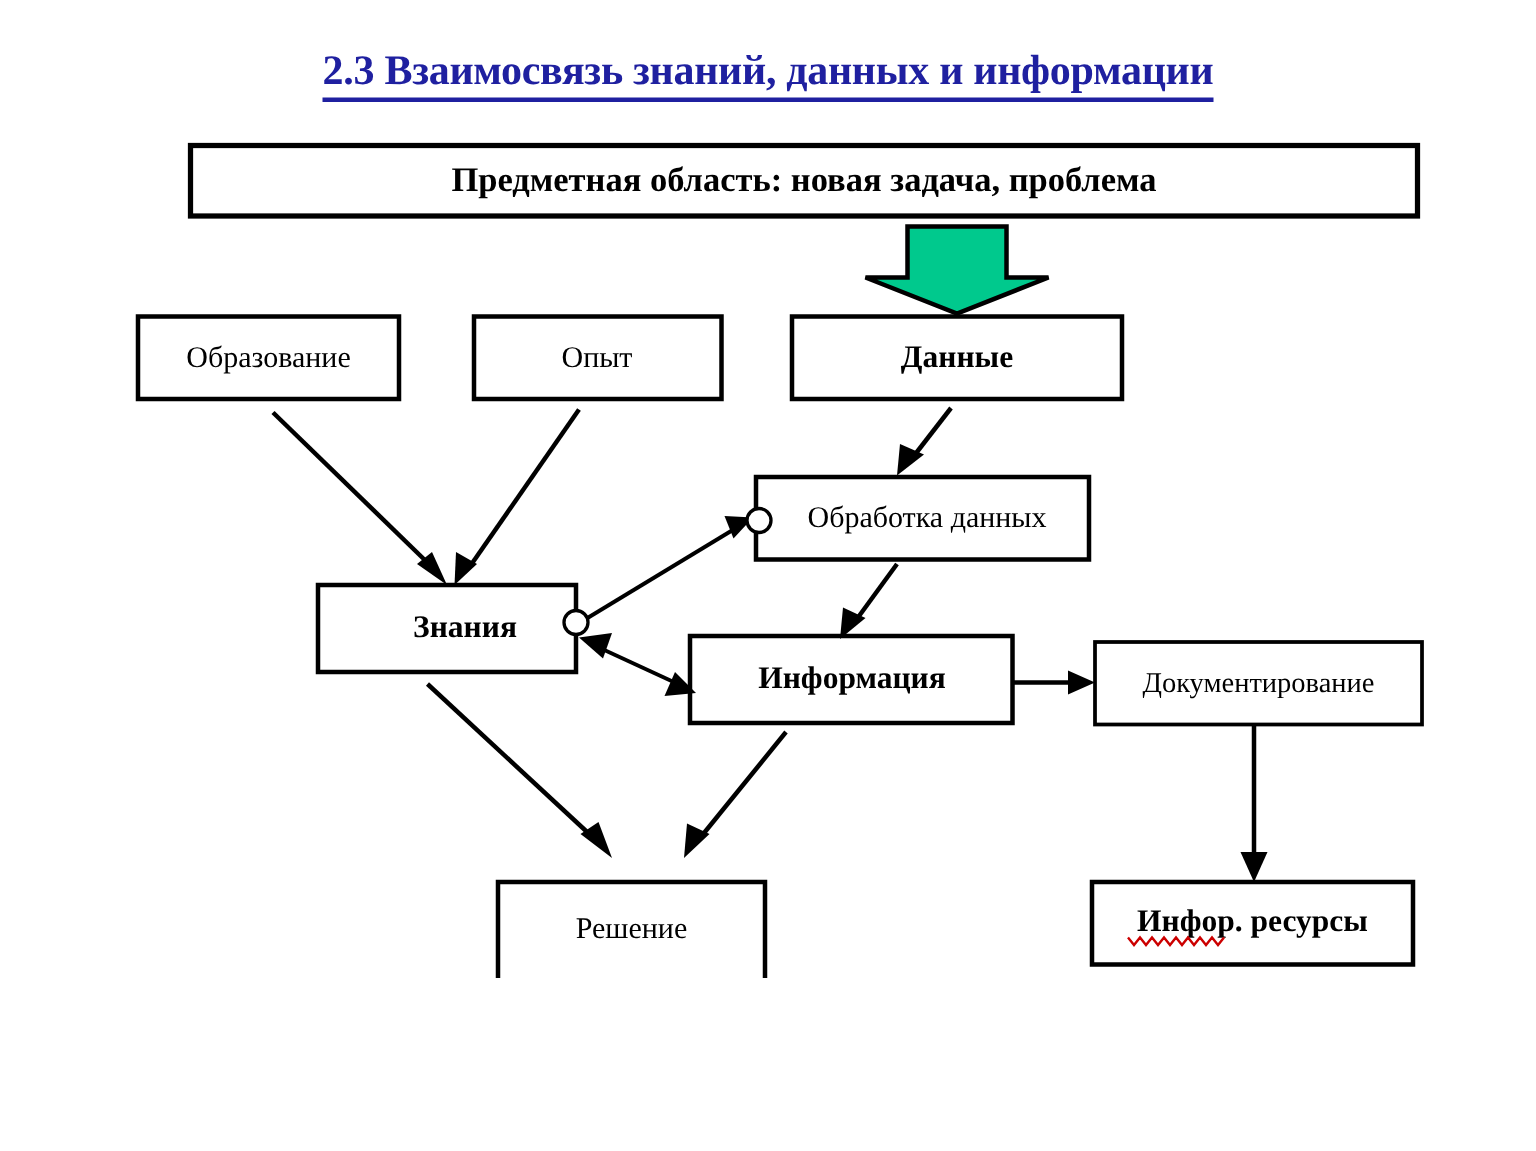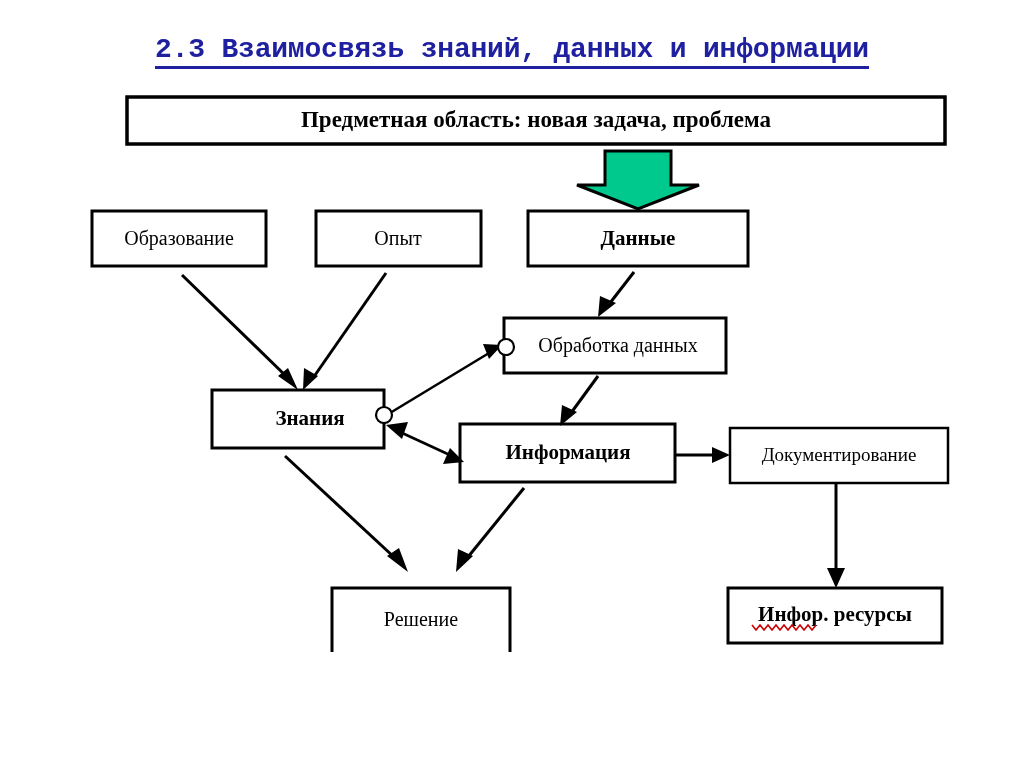--- a/index.html
+++ b/index.html
@@ -29,21 +29,20 @@
     font-weight: bold;
     font-size: 28px;
     letter-spacing: -0.2px;
     color: #1f20a0;
     white-space: nowrap;
   }
   #title .tw {
     display: inline-block;
     border-bottom: 3px solid #1f20a0;
     padding-bottom: 1px;
-    font-family: Liberation Mono, monospace;
   }
   #canvas {
     position: absolute;
     left: 0;
     top: 0;
   }
   .node-label {
     font-family: "Liberation Serif", "DejaVu Serif", serif;
     fill: #000000;
     text-anchor: middle;

